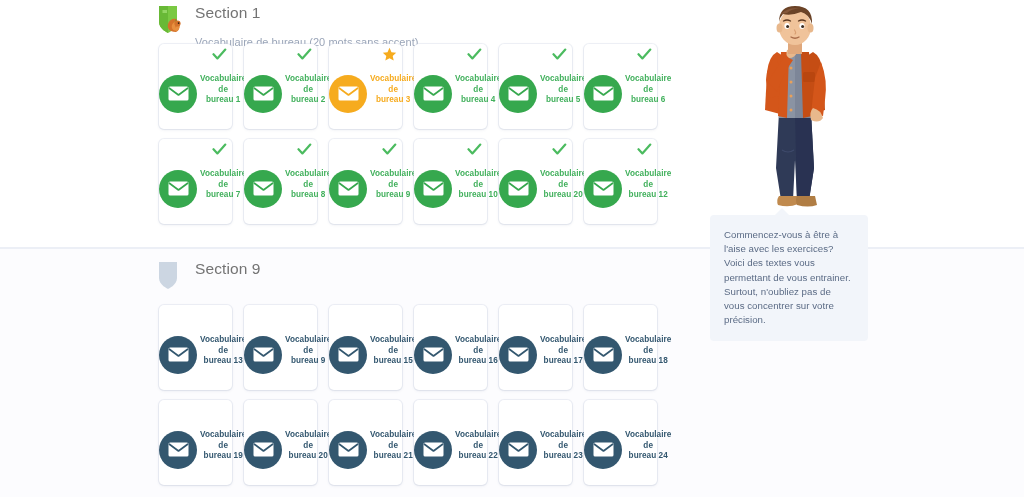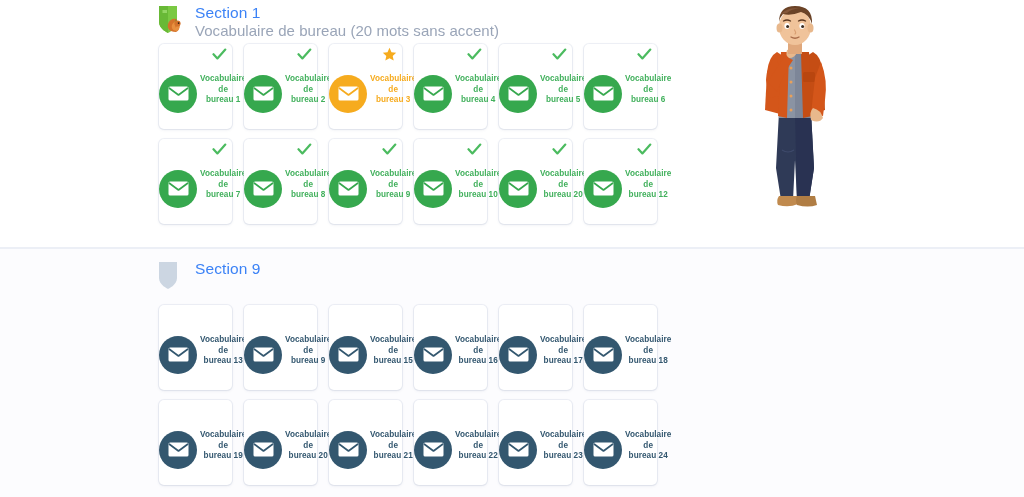--- a/index.html
+++ b/index.html
@@ -62,31 +62,31 @@
 
   .shield-svg { display: block; }
 
   .section-title-block {
     margin-left: 4px;
     padding-top: 1px;
   }
 
   .section-title {
     font-size: 15.5px;
-    color: #3b82f6;
+    color: #737373;
     font-weight: 400;
     line-height: 19px;
     letter-spacing: 0.1px;
   }
 
   .section-sub {
-    font-size: 15px;
+    font-size: 11px;
     color: #9aa5b8;
     line-height: 16px;
-    margin-top: 1px;
+    margin-top: 12px;
     letter-spacing: 0.05px;
   }
 
   
   .grid {
     position: absolute;
     left: 159px;
     display: flex;
     flex-wrap: wrap;
     width: 500px;
@@ -562,14 +562,17 @@
       <circle cx="67.6" cy="26.4" r="1.5" fill="#3a2c20"></circle>
 
       <path d="M48.5 21 Q52 19 55.5 21" stroke="#5b3820" stroke-width="1.4" fill="none" stroke-linecap="round"></path>
       <path d="M63.5 21 Q67 19 70.5 21" stroke="#5b3820" stroke-width="1.4" fill="none" stroke-linecap="round"></path>
 
       <path d="M59.5 30 q2 3 0.5 4" stroke="#d9a073" stroke-width="1.2" fill="none" stroke-linecap="round"></path>
       <path d="M56 37 q4 2.5 8 0" stroke="#a96c4a" stroke-width="1.3" fill="none" stroke-linecap="round"></path>
     </svg>
   </div>
 
+  <div class="bubble">
+    <div class="bubble-text">Commencez-vous à être à l'aise avec les exercices? Voici des textes vous permettant de vous entrainer. Surtout, n'oubliez pas de vous concentrer sur votre précision.</div>
+  </div>
 
 </div>
 
 </body></html>

